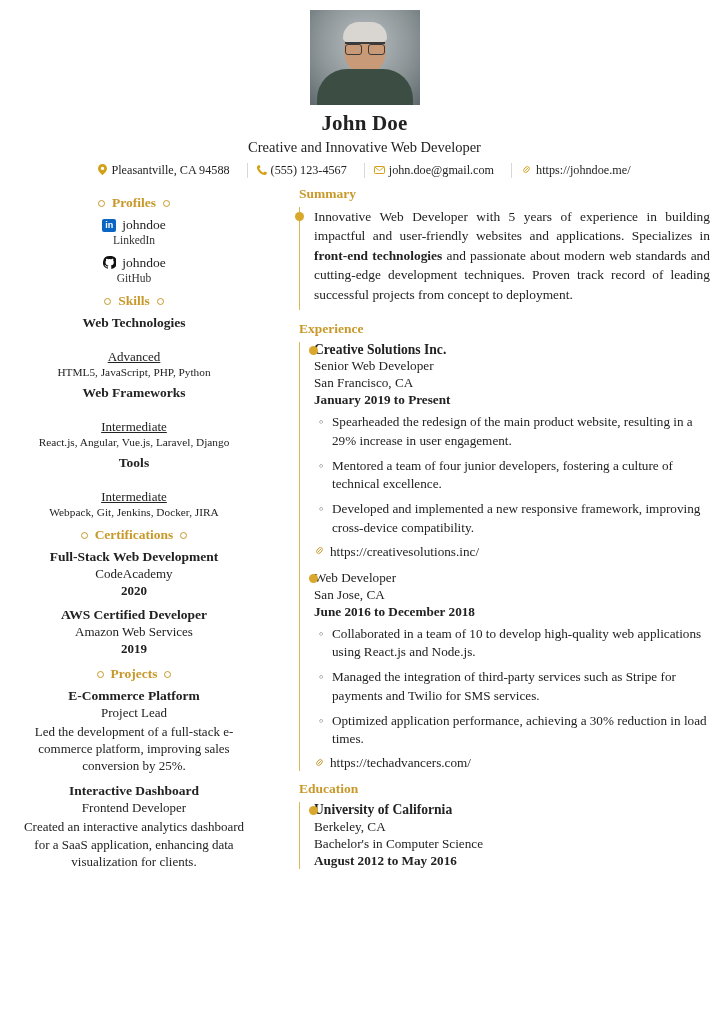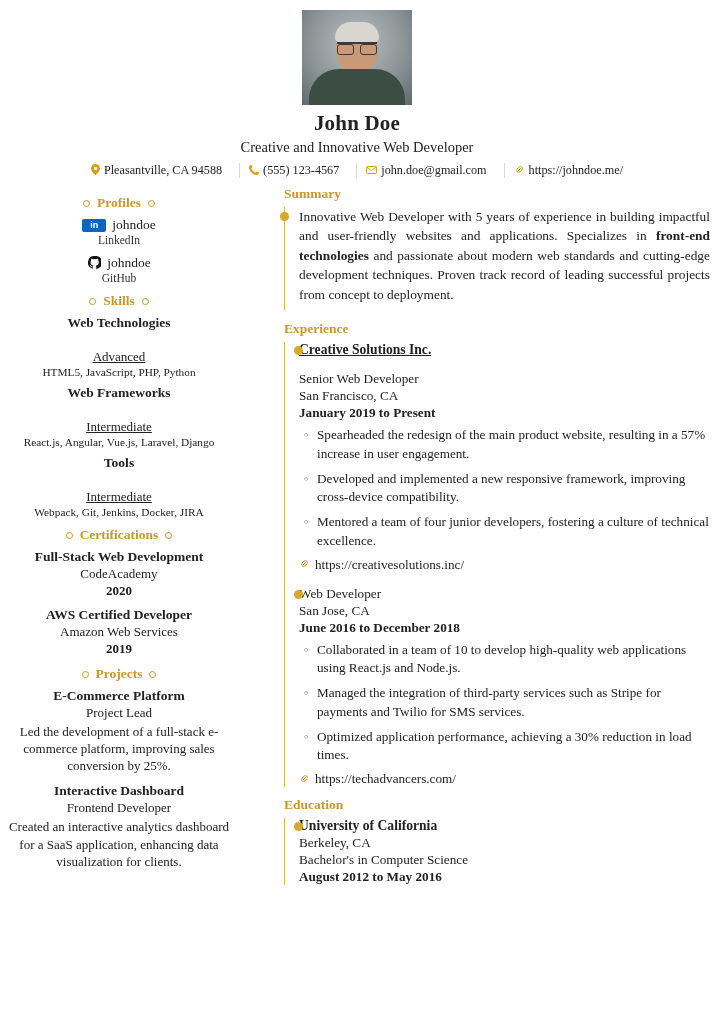--- a/index.html
+++ b/index.html
@@ -12,21 +12,21 @@
     height: 1024px;
     font-family: "Liberation Serif", serif;
     color: #222222;
     overflow: hidden;
   }
   .page {
     position: relative;
     width: 724px;
     height: 1024px;
     box-sizing: border-box;
-    padding: 10px 14px 0 4px;
+    padding: 10px 14px 0 19px;
   }
 
   
   .header {
     text-align: center;
   }
   .photo {
     width: 110px;
     height: 95px;
     margin: 0 auto;
@@ -171,21 +171,21 @@
     align-items: center;
     justify-content: center;
     gap: 6px;
   }
   .profile-net {
     font-size: 11.5px;
     color: #333;
     margin-top: 1px;
   }
   .badge-li {
-    width: 24px; height: 13px;
+    width: 14px; height: 13px;
     background: #0a66c2;
     color: #fff;
     font-family: "Liberation Sans", sans-serif;
     font-size: 9px;
     font-weight: bold;
     line-height: 13px;
     text-align: center;
     border-radius: 2px;
     display: inline-block;
   }
@@ -238,22 +238,22 @@
     background: #d9a72c;
   }
   .summary-text {
     font-size: 13.4px;
     line-height: 1.45;
     text-align: justify;
   }
   .summary-text b { font-weight: bold; }
 
   .job { position: relative; margin-bottom: 10px; }
-  .job-org { font-weight: bold; font-size: 13.6px; text-decoration: underline; }
-  .job-pos { font-size: 13.2px; margin-top: 13px; font-family: Liberation Serif, serif; }
+  .job-org { font-weight: bold; font-size: 13.6px; }
+  .job-pos { font-size: 13.2px; margin-top: 0; font-family: Liberation Serif, serif; }
   .job-loc { font-size: 13.2px; margin-top: 1px; }
   .job-date { font-weight: bold; font-size: 13.2px; margin-top: 1px; }
   .job ul {
     margin: 5px 0 0 0;
     padding-left: 18px;
     list-style: none;
   }
   .job li {
     font-size: 13.2px;
     line-height: 1.42;
@@ -435,23 +435,23 @@
       <div class="rsec sp">Experience</div>
       <div class="timeline">
 
         <div class="job">
           <span class="tl-bullet" style="top:4px;"></span>
           <div class="job-org">Creative Solutions Inc.</div>
           <div class="job-pos">Senior Web Developer</div>
           <div class="job-loc">San Francisco, CA</div>
           <div class="job-date">January 2019 to Present</div>
           <ul>
-            <li>Spearheaded the redesign of the main product website, resulting in a 57% increase in user engagement.</li>
+            <li>Spearheaded the redesign of the main product website, resulting in a 29% increase in user engagement.</li>
+            <li>Mentored a team of four junior developers, fostering a culture of technical excellence.</li>
             <li>Developed and implemented a new responsive framework, improving cross-device compatibility.</li>
-            <li>Mentored a team of four junior developers, fostering a culture of technical excellence.</li>
           </ul>
           <div class="job-url">
             <span class="ico">
               <svg width="11" height="11" viewBox="0 0 11 11">
                   <path d="M4 7l3-3M3.3 4.7L4.9 3.1a2 2 0 112.9 2.9L6.2 7.6M7.7 6.3L6.1 7.9a2 2 0 11-2.9-2.9l1.6-1.6" fill="none" stroke="#c8992a" stroke-width="0.9" stroke-linecap="round"></path>
                 </svg>
             </span>
             <span>https://creativesolutions.inc/</span>
           </div>
         </div>

